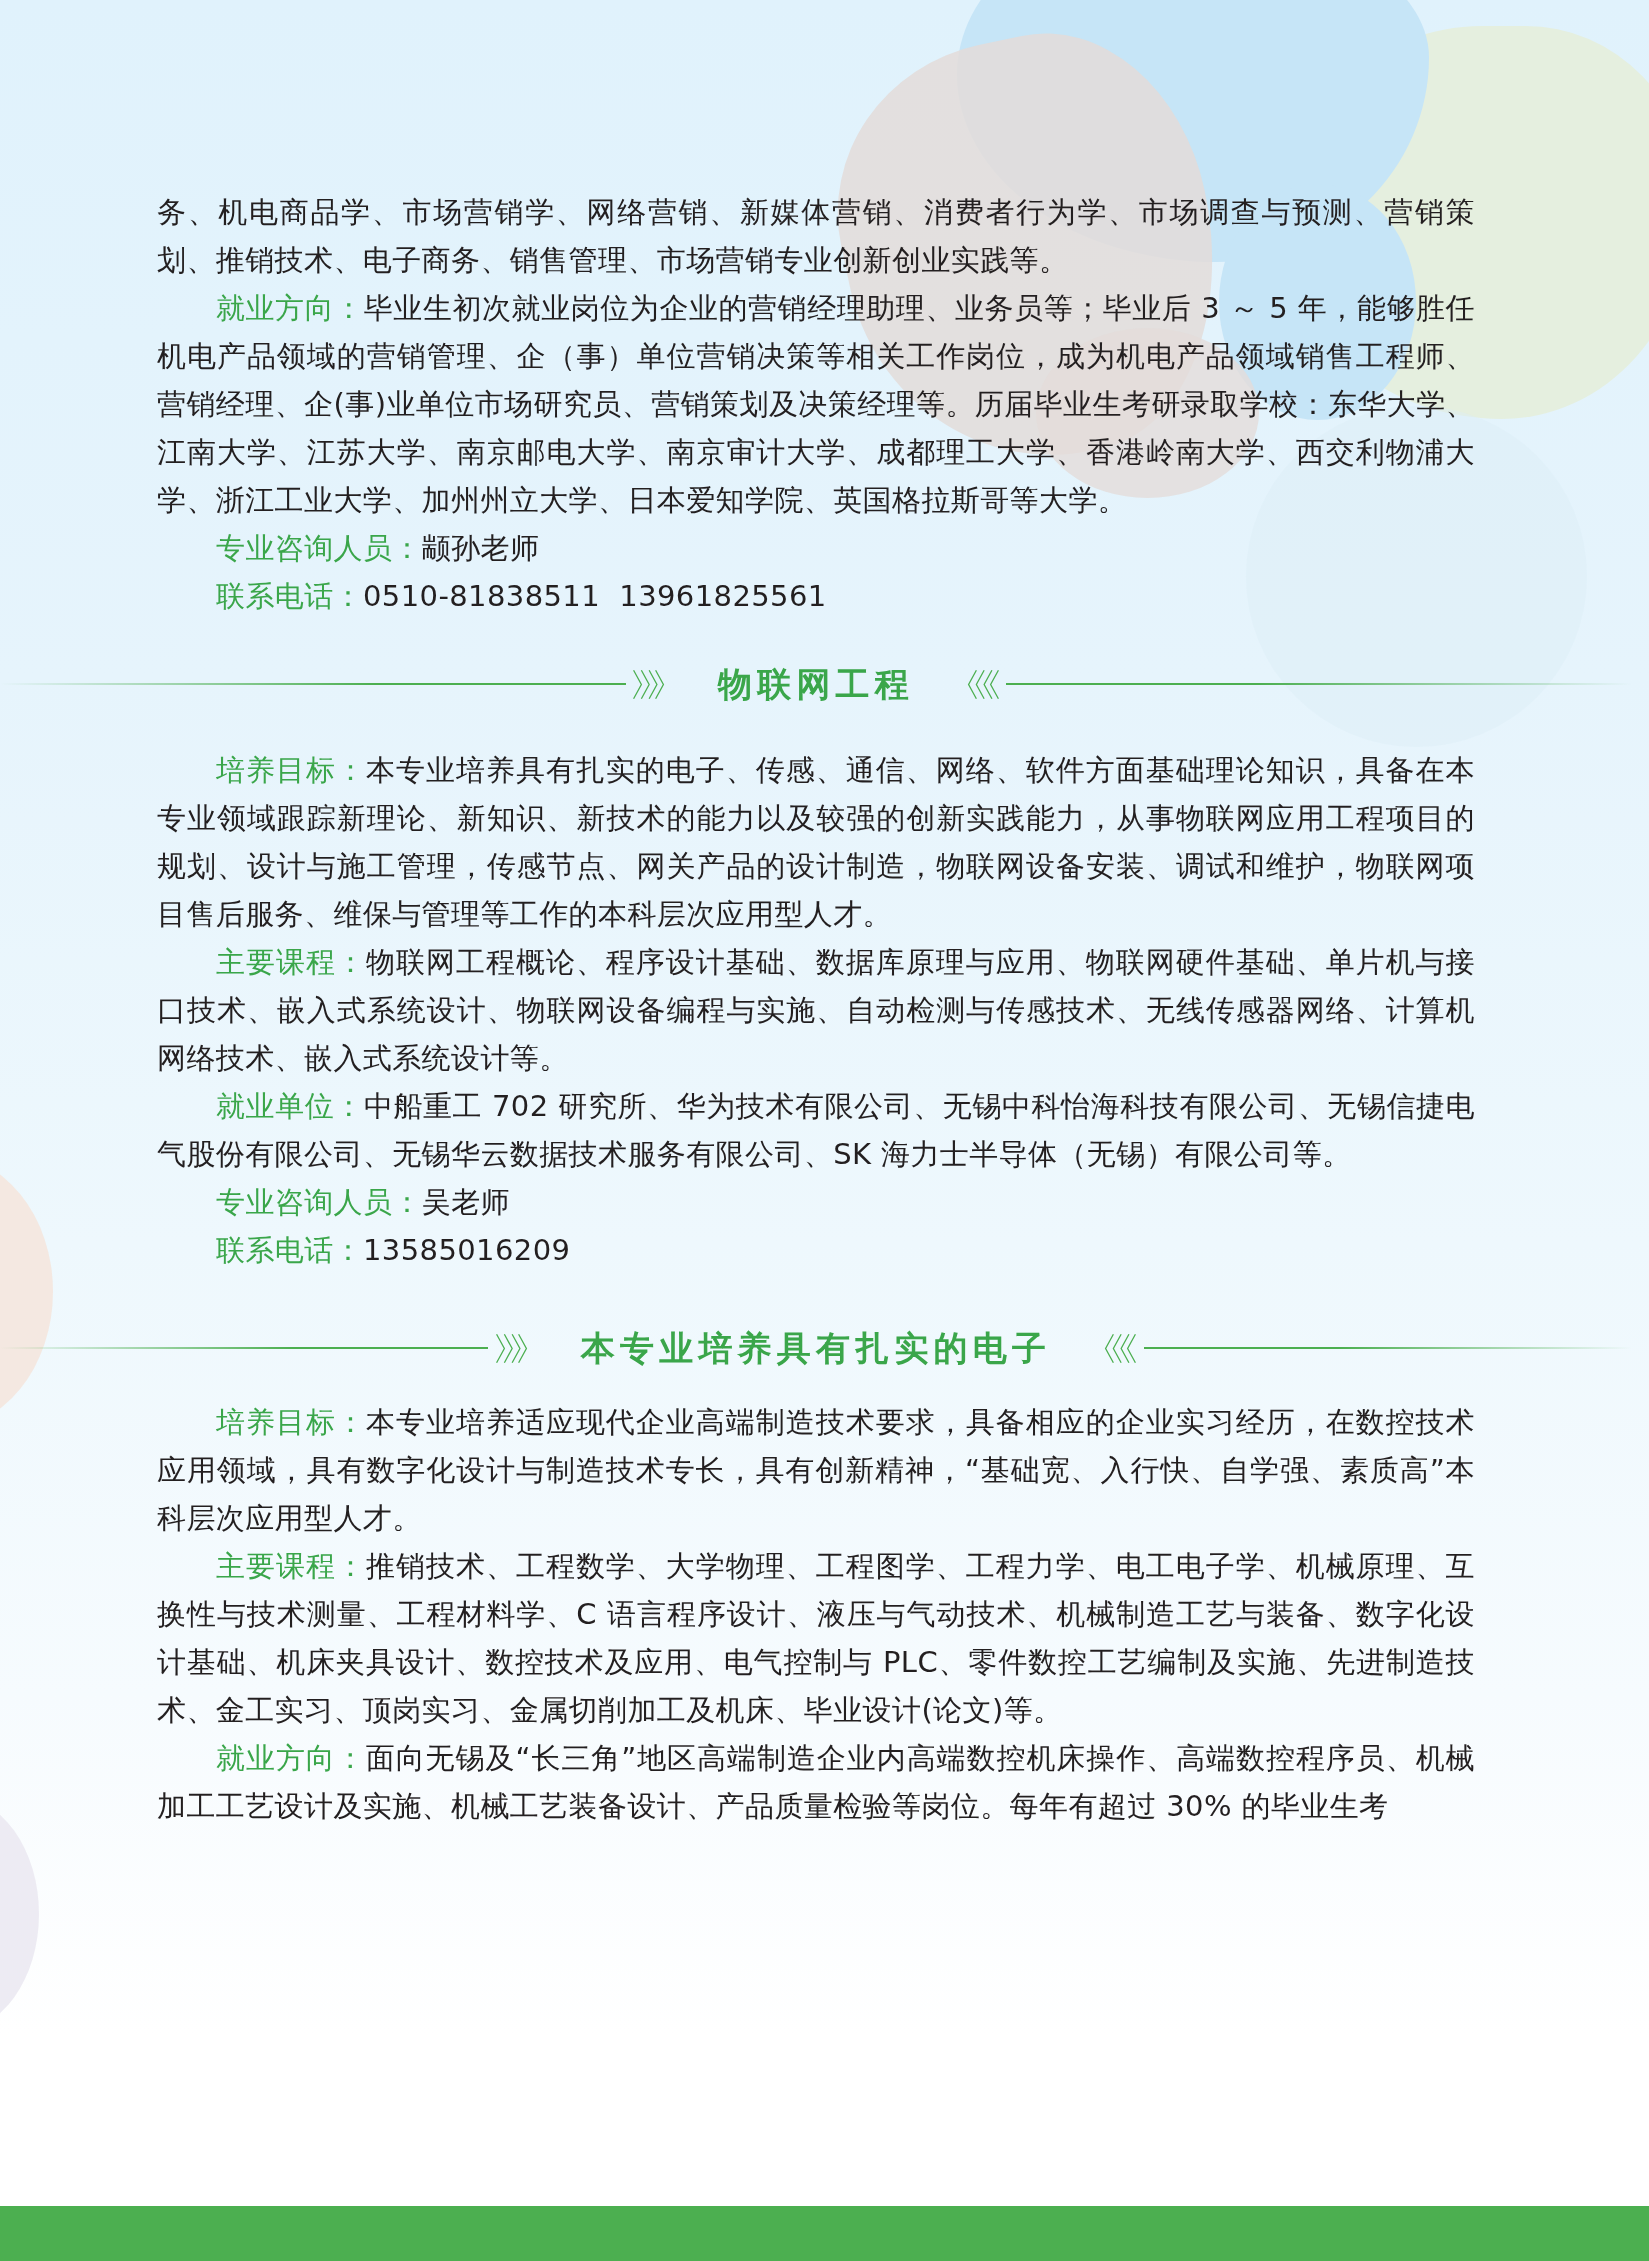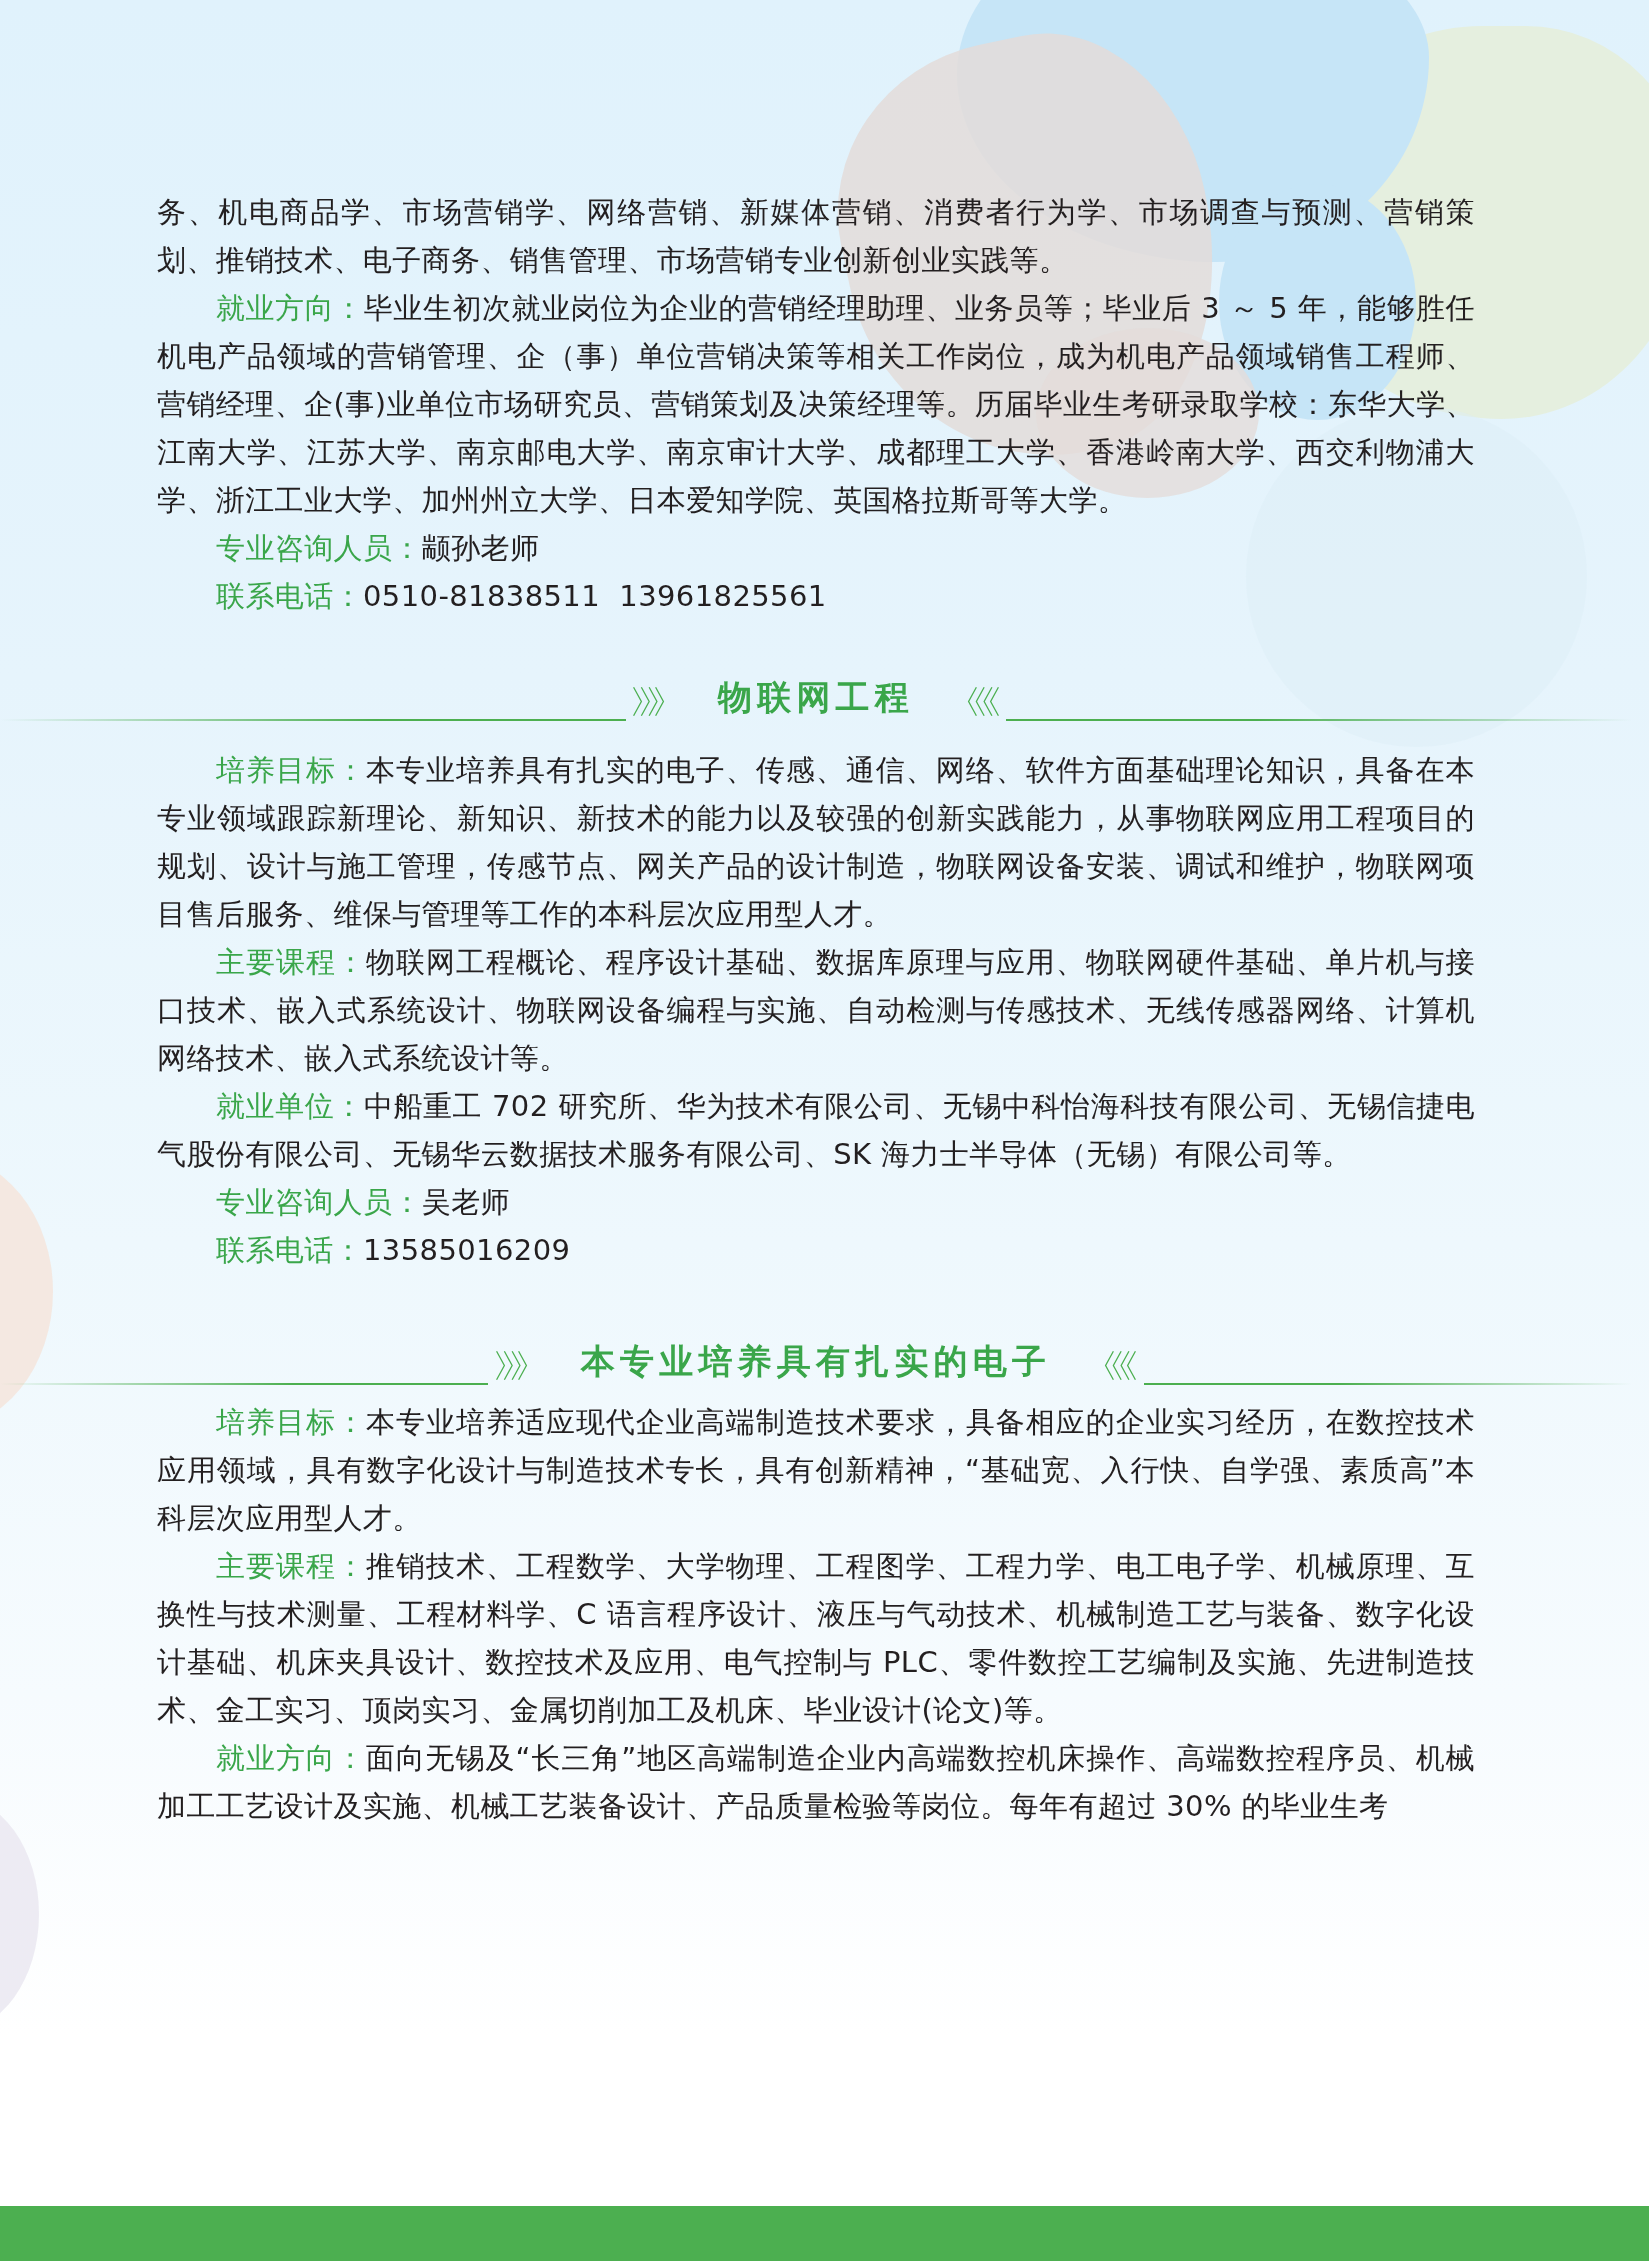--- a/index.html
+++ b/index.html
@@ -47,21 +47,21 @@
   .content {
     position: absolute; left: 157px; top: 172px; width: 1318px;
     font-size: 29px; line-height: 48px; letter-spacing: 0.4px; margin-top: 16px;
   }
   p { margin: 0; text-align: justify; }
   p.indent { text-indent: 59px; }
   .label { color: #3aa64a; font-weight: normal; }
   .contact { padding-left: 59px; }
   .section-heading {
     position: relative; height: 73px; margin: 46px -157px 0 -157px;
-    display: flex; align-items: flex-end; justify-content: center;
+    display: flex; align-items: center; justify-content: center;
   }
   .heading-line { flex: 1; height: 2px; }
   .heading-line.left { background: linear-gradient(90deg, rgba(76,175,80,0) 0%, #4caf50 60%); }
   .heading-line.right { background: linear-gradient(90deg, #4caf50 40%, rgba(76,175,80,0) 100%); }
   .chev { width: 35px; height: 39px; margin: 0 5.2px; }
   .heading-title {
     color: #3aa64a; font-weight: bold; font-size: 34px; letter-spacing: 5.2px;
     margin: 0 47px; white-space: nowrap;
   }
   .footer-bar {

